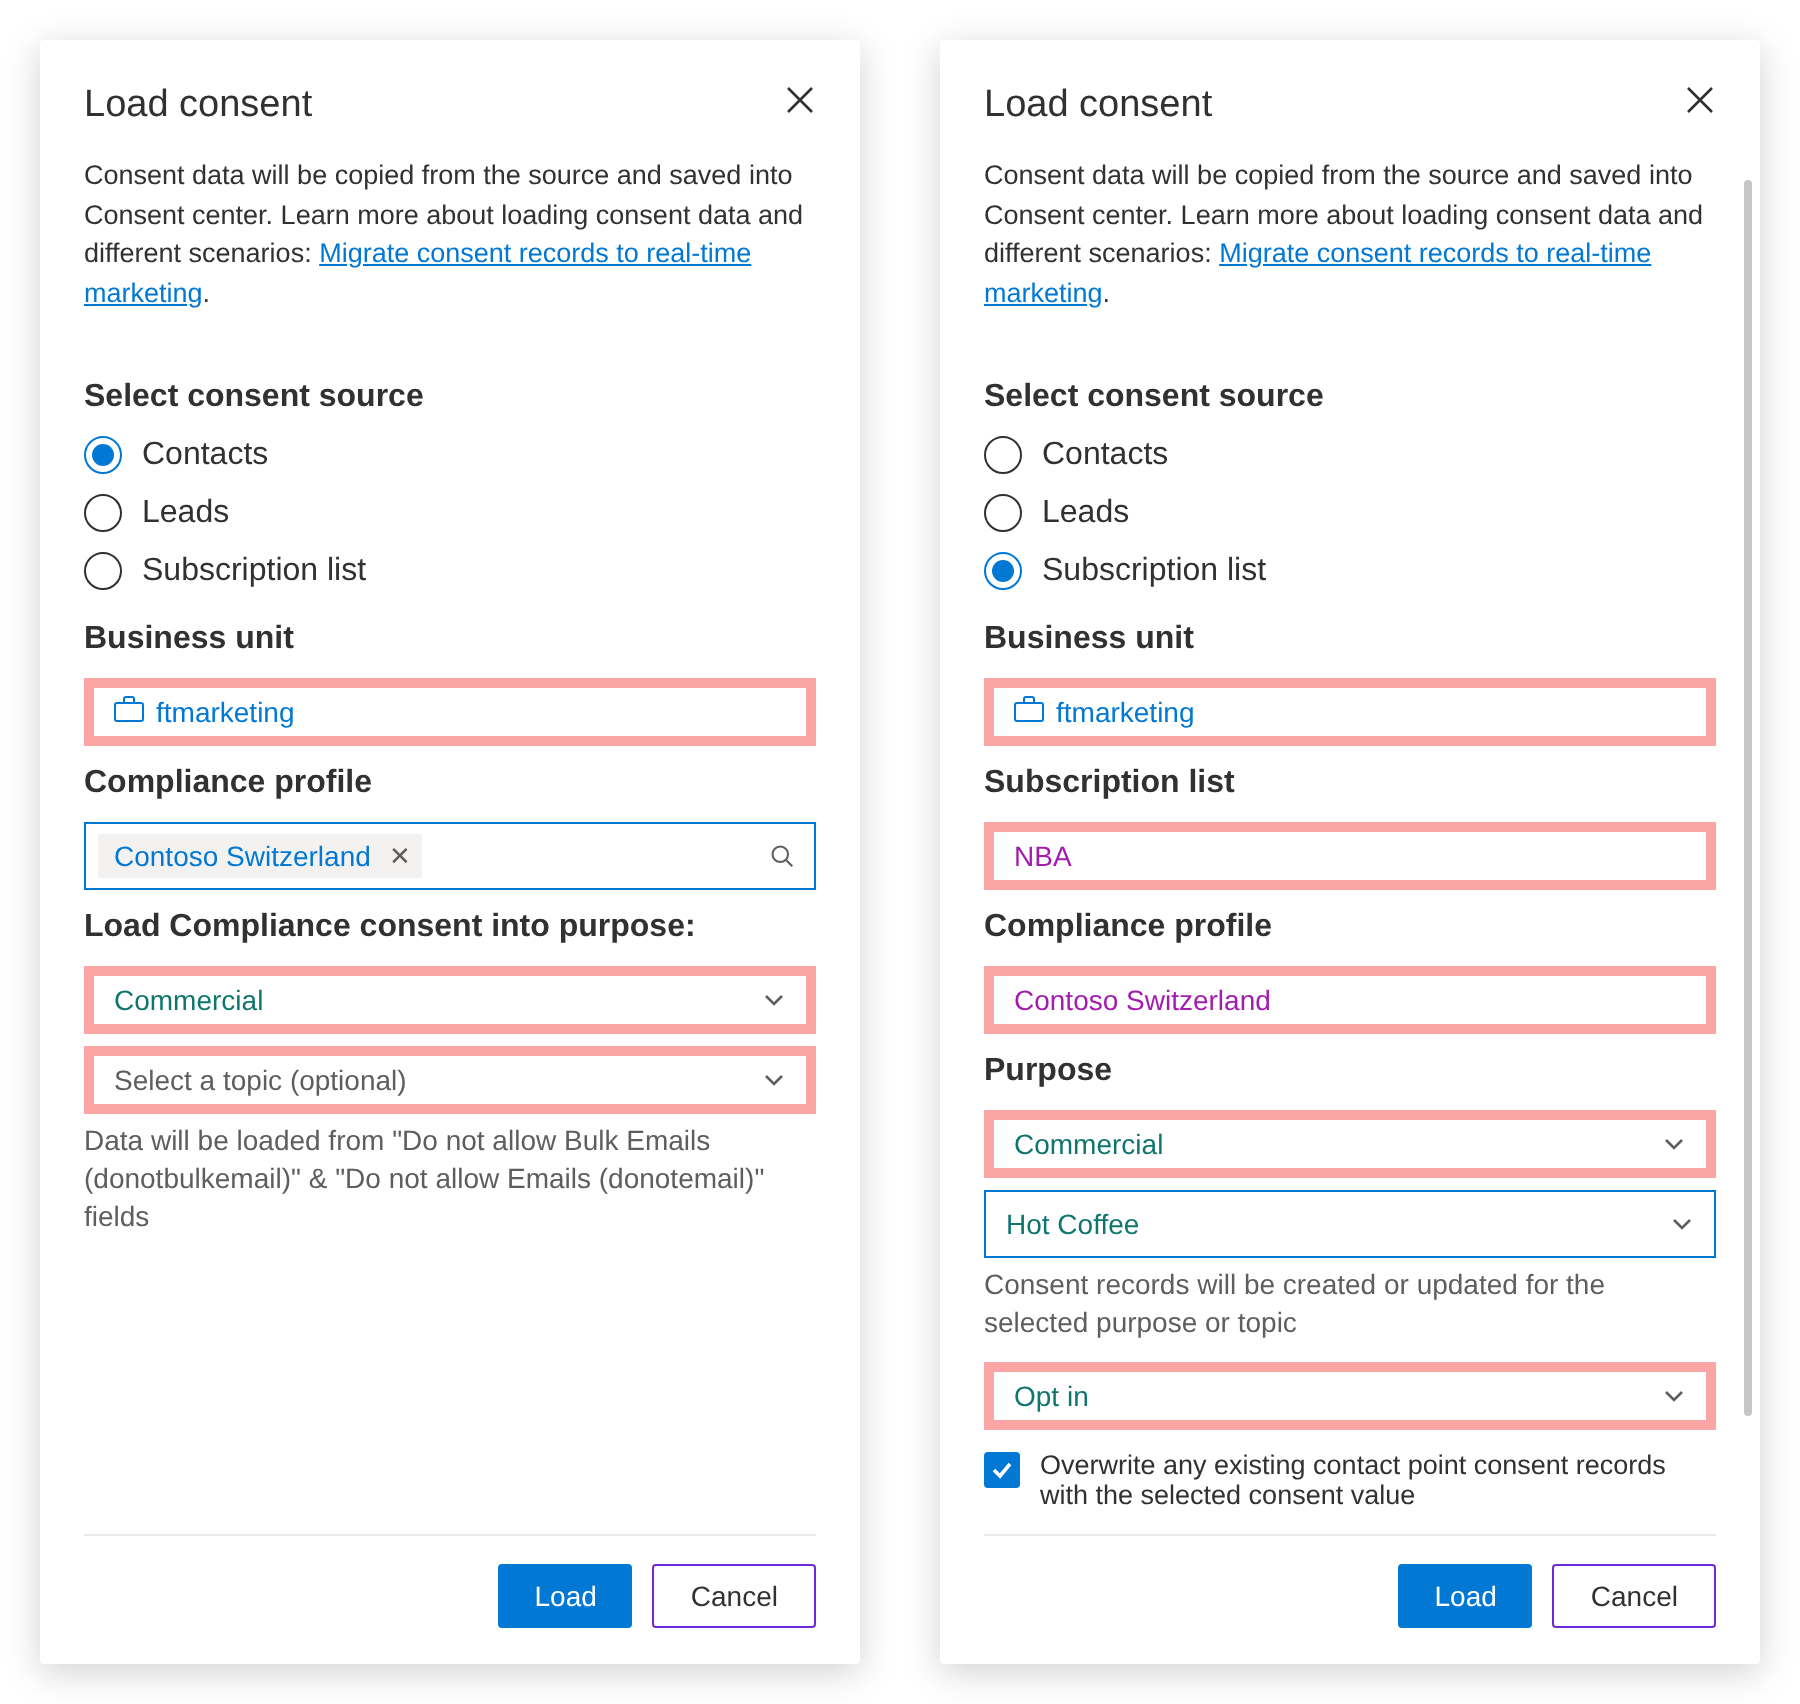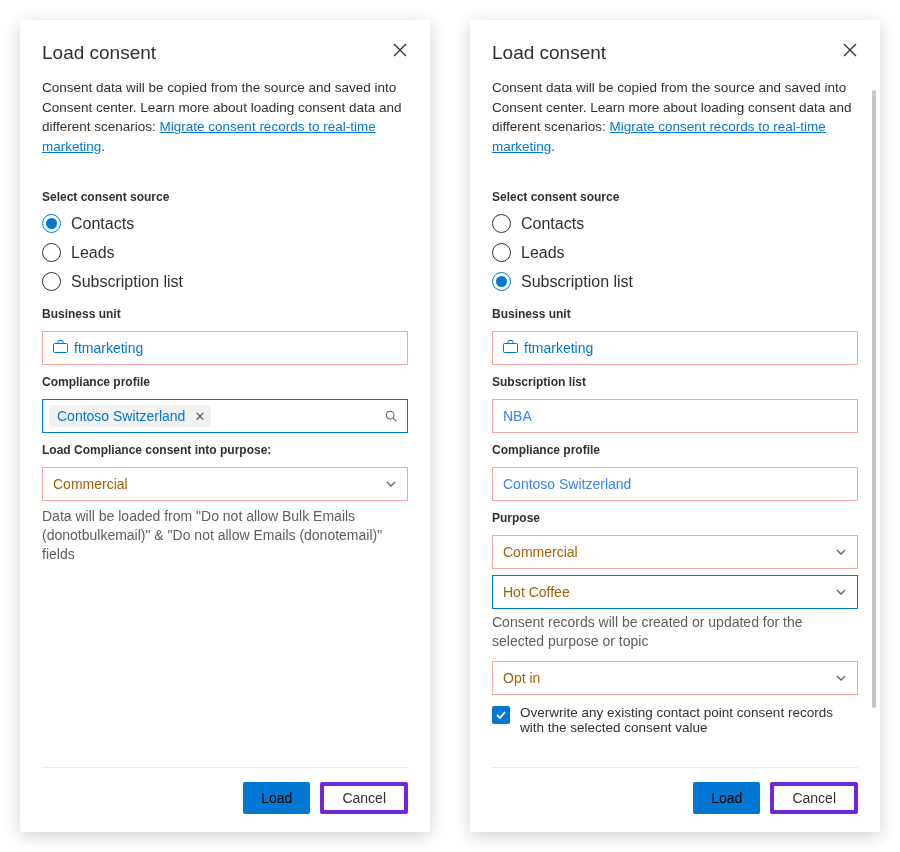--- a/index.html
+++ b/index.html
@@ -41,21 +41,21 @@
     display:flex;align-items:center;justify-content:center;
   }
   .desc {
     font-size: 13.5px;
     color: #323130;
     line-height: 1.45;
     margin-bottom: 34px;
   }
   .link { color: #0078d4; text-decoration: underline; cursor:pointer; }
   .section-label {
-    font-size: 12px;
+    font-size: 16px;
     font-weight: 600;
     color: #323130;
     margin: 6px 0 10px 0;
   }
   .radio-row {
     display: flex;
     align-items: center;
     gap: 10px;
     margin-bottom: 10px;
     cursor: pointer;
@@ -70,33 +70,33 @@
   .radio.sel::after {
     content:"";
     width: 11px; height: 11px;
     background: #0078d4;
     border-radius: 50%;
   }
   .radio-label { font-size: 16px; color:#323130; }
   .field {
     width: 100%;
     height: 34px;
-    border: 1px solid #fca5a5;
+    border: 5px solid #fca5a5;
     background: #fff;
     font-size: 14px;
     color: #323130;
     padding: 0 10px;
     display:flex;
     align-items:center;
     justify-content: space-between;
     margin-bottom: 4px;
   }
   .field.blue-border { border-color: #0078d4; border-width: 1.5px; }
-  .field .value { color:#3b82f6; }
-  .field .value.black { color:#a16207; }
+  .field .value { color:#a21caf; }
+  .field .value.black { color:#0f766e; }
   .field .placeholder { color:#605e5c; }
   .field .bu-value {
     display:flex; align-items:center; gap:6px; color:#0078d4;
   }
   .chevron {
     width:12px;height:12px;display:flex;align-items:center;justify-content:center;
   }
   .tag-chip {
     background:#f3f2f1;
     padding: 3px 26px 3px 8px;
@@ -123,22 +123,22 @@
     gap:10px;
   }
   .btn {
     height: 32px;
     padding: 0 18px;
     font-size: 14px;
     border-radius: 2px;
     cursor:pointer;
     display:flex;align-items:center;justify-content:center;
   }
-  .btn-primary { background:#0078d4; color:#000000; border: none; }
-  .btn-secondary { background:#fff; color:#323130; border:4px solid #6d28d9; }
+  .btn-primary { background:#0078d4; color:#ffffff; border: none; }
+  .btn-secondary { background:#fff; color:#323130; border:1px solid #6d28d9; }
   .checkbox-row {
     display:flex; gap:10px; align-items:flex-start;
     margin-top: 10px; font-size: 13.5px; color:#323130;
   }
   .checkbox {
     width:18px;height:18px;border-radius:2px;background:#0078d4;
     display:flex;align-items:center;justify-content:center;flex-shrink:0;
     margin-top:1px;
   }
   .scroll-track {
@@ -219,20 +219,28 @@
     <div class="group">
       <div class="section-label">Load Compliance consent into purpose:</div>
       <div class="field" style="margin-bottom:6px;">
         <span class="value black">Commercial</span>
         <span class="chevron">
           <svg width="12" height="12" viewBox="0 0 12 12">
               <path d="M2 4 L6 8 L10 4" stroke="#605e5c" fill="none" stroke-width="1.3"></path>
             </svg>
         </span>
       </div>
+      <div class="field">
+        <span class="placeholder">Select a topic (optional)</span>
+        <span class="chevron">
+          <svg width="12" height="12" viewBox="0 0 12 12">
+              <path d="M2 4 L6 8 L10 4" stroke="#605e5c" fill="none" stroke-width="1.3"></path>
+            </svg>
+        </span>
+      </div>
       <div class="helper">Data will be loaded from "Do not allow Bulk Emails (donotbulkemail)" &amp; "Do not allow Emails (donotemail)" fields</div>
     </div>
 
   </div>
 
   <div class="footer">
     <div class="btn btn-primary">Load</div>
     <div class="btn btn-secondary">Cancel</div>
   </div>
 </div>

